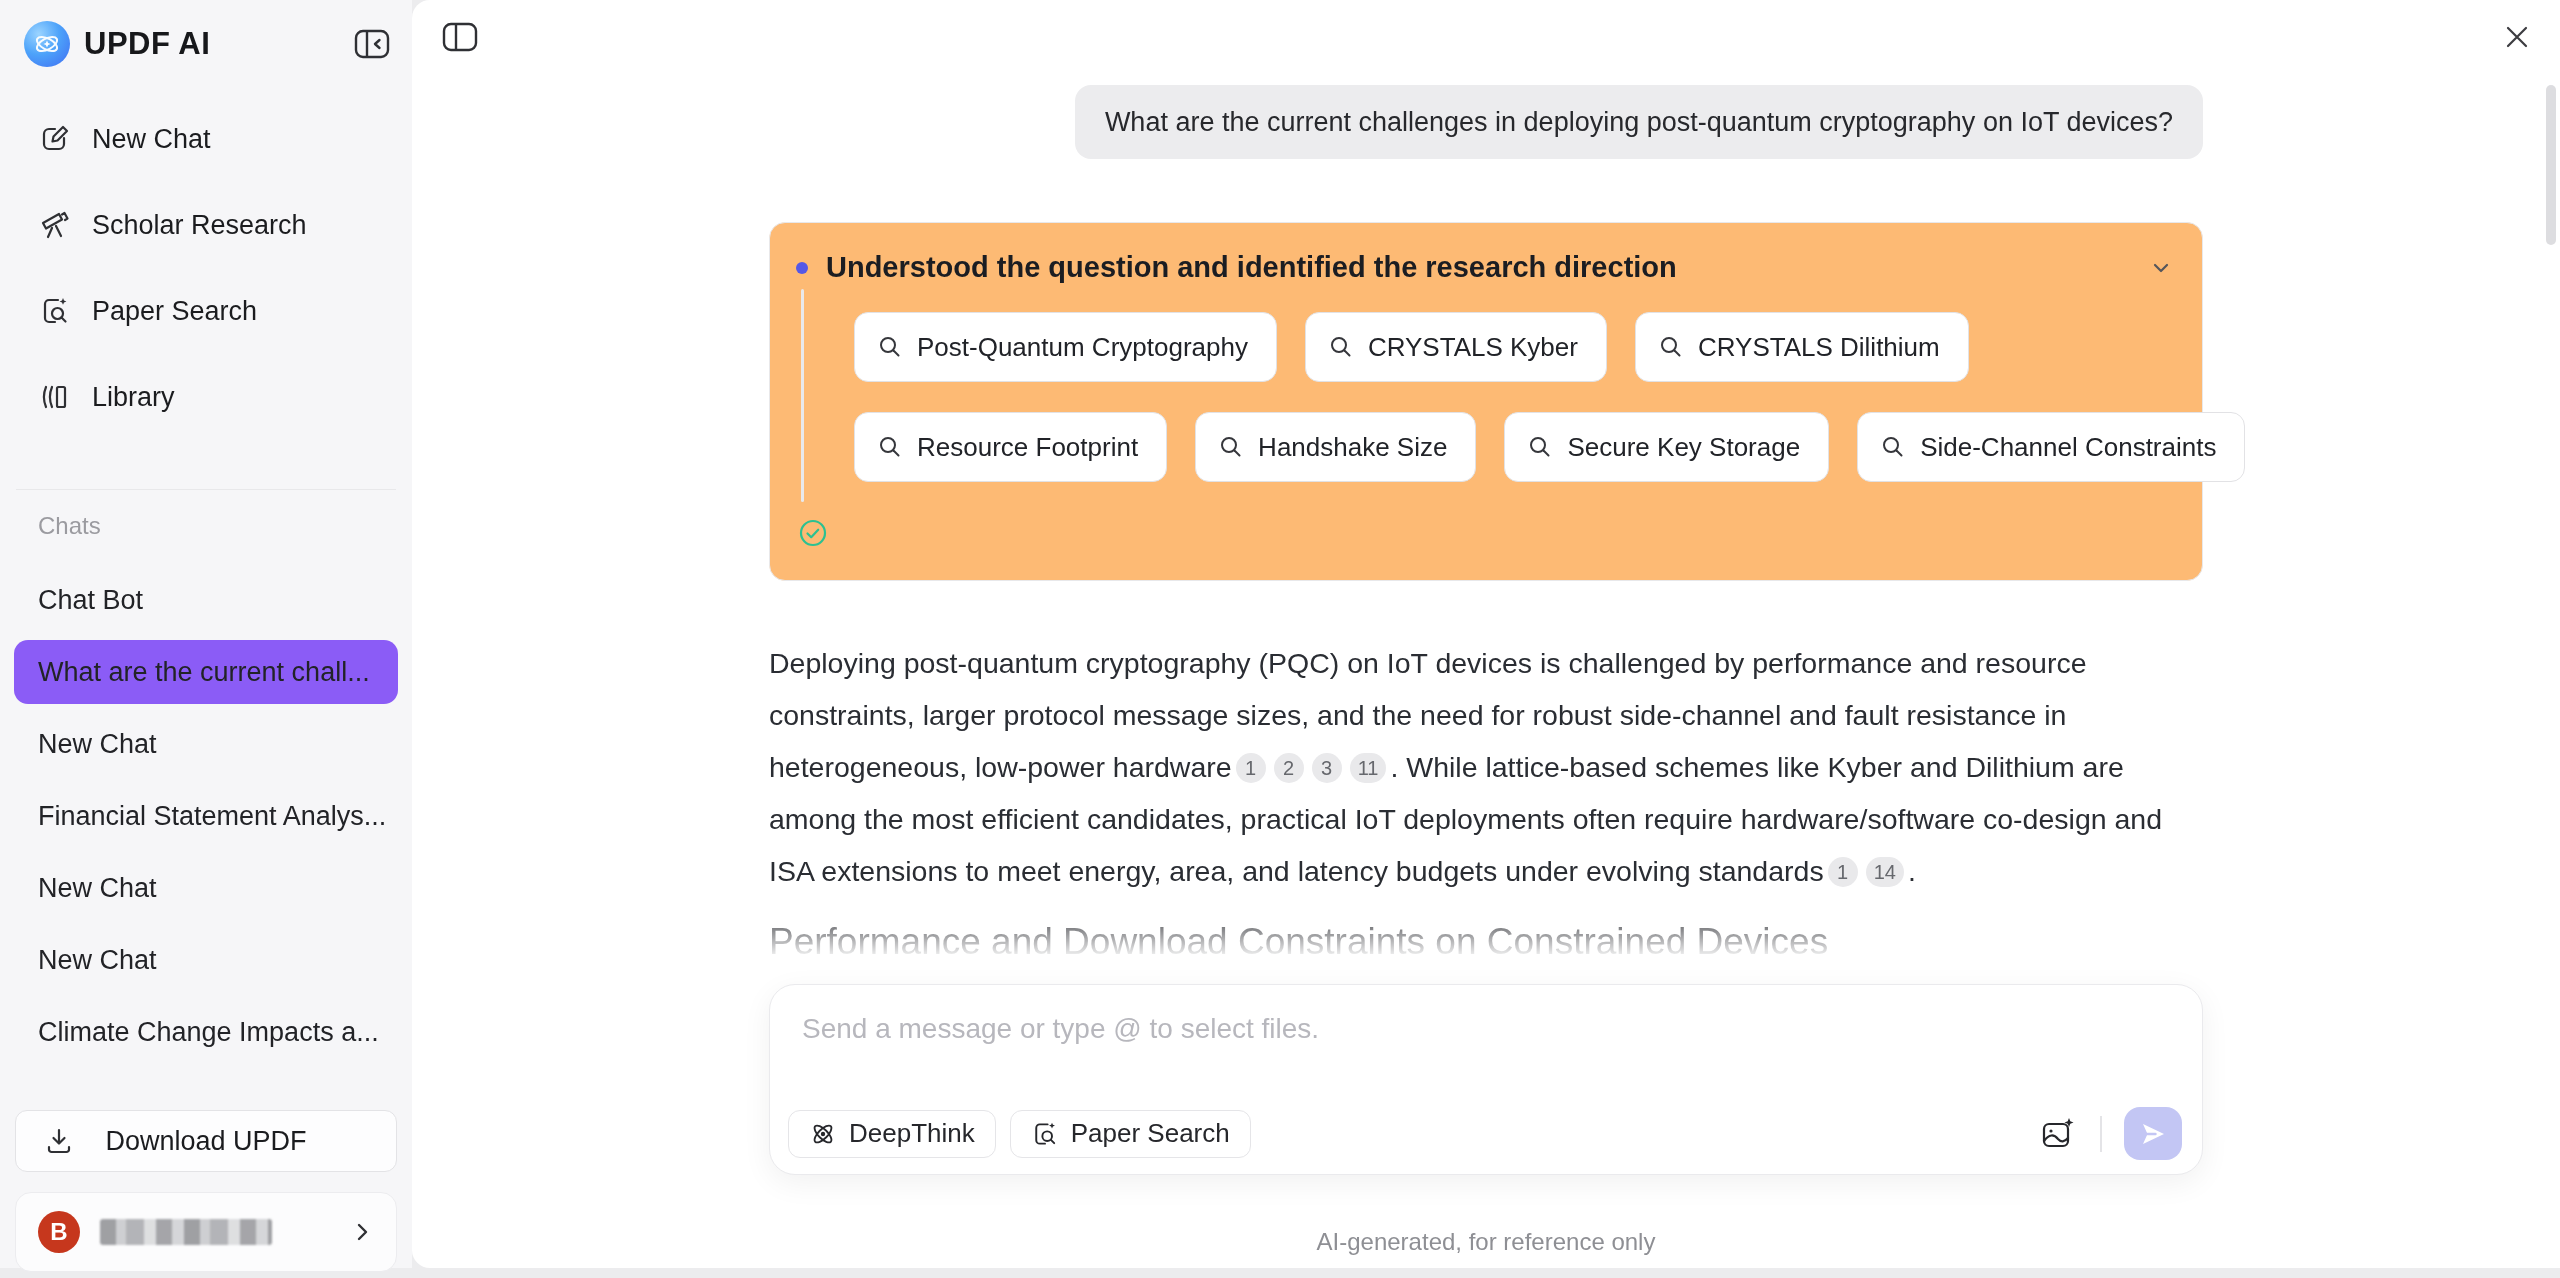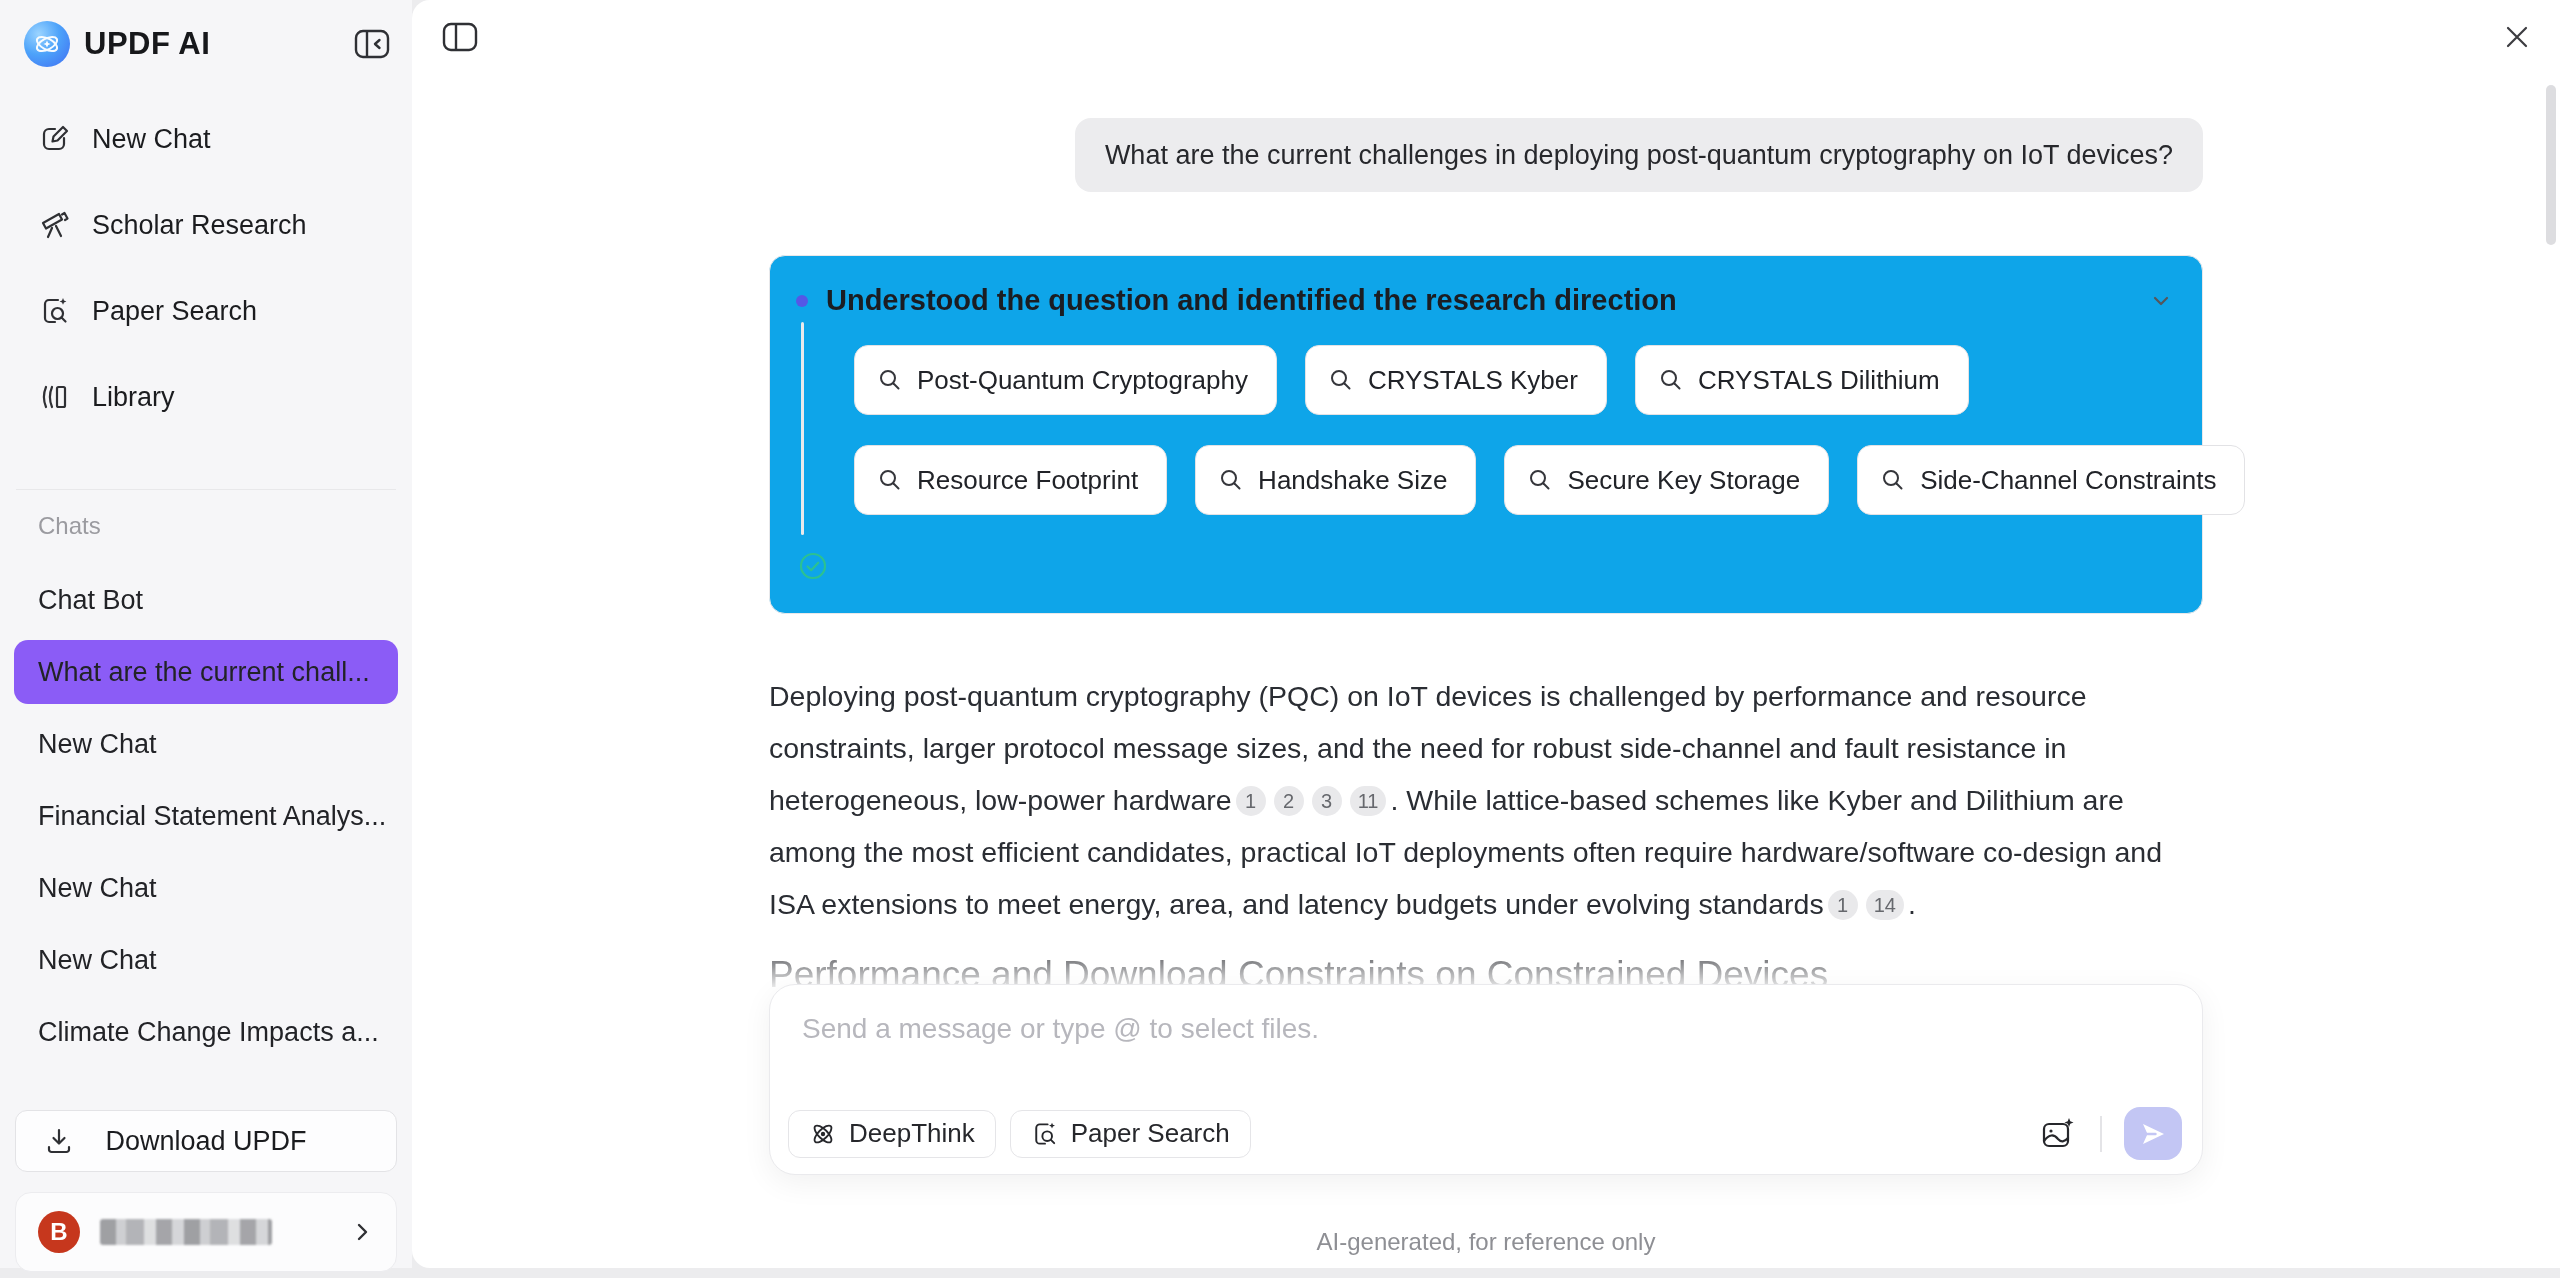--- a/index.html
+++ b/index.html
@@ -43,24 +43,24 @@
   .profile-chevron { margin-left:auto; display:flex; }
 
   
   .main { position:absolute; left:412px; top:0; right:0; height:1268px; background:#ffffff; border-radius:18px 0 0 18px; }
   .panel-toggle { position:absolute; left:30px; top:22px; cursor:pointer; }
   .close-btn { position:absolute; right:28px; top:22px; cursor:pointer; }
   .scroll-thumb { position:absolute; right:4px; top:85px; width:10px; height:160px; background:#dddde0; border-radius:6px; }
 
   .column { position:relative; width:1434px; margin:0 auto; }
 
-  .question-row { display:flex; justify-content:flex-end; padding-top:118px; }
+  .question-row { display:flex; justify-content:flex-end; padding-top:53px;margin-top:32px; }
   .question-bubble { background:#ececee; border-radius:16px; padding:20px 30px; font-size:27px; color:#27282c; line-height:34px; }
 
-  .research-panel { position:relative; margin-top:63px; border:1.5px solid #e8e8ea; border-radius:16px; padding:28px 28px 32px 26px; background:#0ea5e9; }
+  .research-panel { position:relative; margin-top:63px; border:1.5px solid #e8e8ea; border-radius:16px; padding:28px 28px 32px 26px; background:#fdba74; }
   .panel-header { display:flex; align-items:center; }
   .step-dot { width:12px; height:12px; border-radius:50%; background:#5558e6; flex:0 0 auto; }
   .panel-title { margin-left:18px; font-size:29px; font-weight:700; color:#1b1d22; }
   .panel-chevron { margin-left:auto; display:flex; cursor:pointer; }
   .timeline { position:absolute; left:31px; top:66px; bottom:78px; width:3px; background:#e9e9eb; border-radius:2px; }
 
   .chips-area { margin-left:58px; margin-top:28px; }
   .chip-row { display:flex; gap:28px; margin-top:30px; }
   .chip-row:first-child { margin-top:0; }
   .chip { display:flex; align-items:center; height:70px; padding:0 28px 0 22px;

